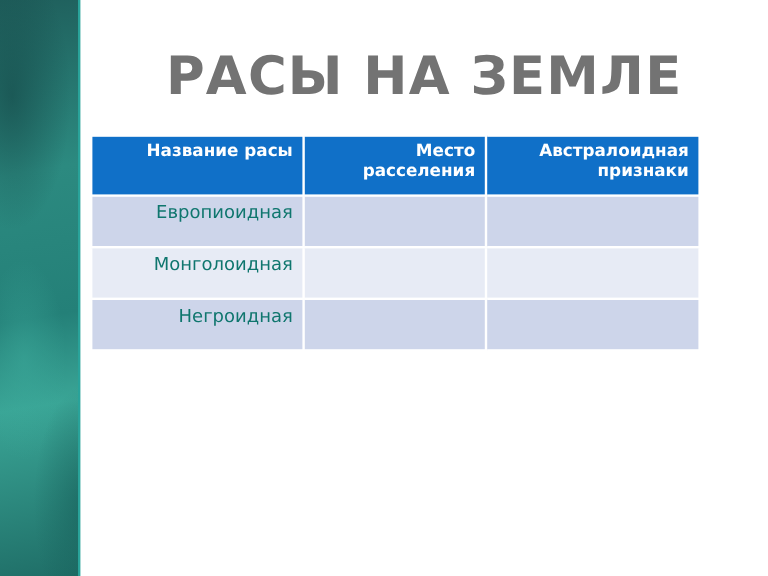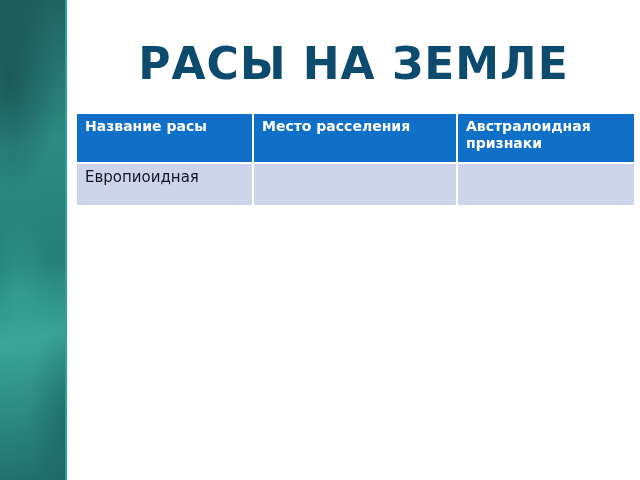--- a/index.html
+++ b/index.html
@@ -5,28 +5,28 @@
   html, body { margin:0; padding:0; }
   body { width:640px; height:480px; position:relative; background:#ffffff; overflow:hidden; font-family:"DejaVu Sans", sans-serif; }
   .sidebar { position:absolute; left:0; top:0; width:67px; height:480px;
     background:
       radial-gradient(ellipse 60px 140px at 70px 420px, rgba(20,90,85,0.55), transparent 70%),
       radial-gradient(ellipse 50px 120px at 20px 300px, rgba(60,170,155,0.5), transparent 70%),
       radial-gradient(ellipse 70px 160px at 10px 80px, rgba(20,70,70,0.6), transparent 70%),
       linear-gradient(170deg, #1f5f5c 0%, #2c8a80 30%, #248078 55%, #3aa596 70%, #1f6e67 100%);
     border-right:2px solid #29a39a; box-sizing:border-box; }
   .title { position:absolute; left:0; right:0; top:38px; text-align:center; padding-left:67px; box-sizing:border-box;
-    font-family:"DejaVu Sans", sans-serif; font-weight:bold; font-size:44px; color:#0c4a6e; letter-spacing:1px; }
+    font-family:"DejaVu Sans", sans-serif; font-weight:bold; font-size:44px; color:#737373; letter-spacing:1px; }
   table.races { position:absolute; left:75px; top:112px; border-collapse:collapse; }
-  table.races th, table.races td { border:2px solid #ffffff; vertical-align:top; text-align:left; padding:4px 8px 10px 8px; box-sizing:border-box; }
+  table.races th, table.races td { border:2px solid #ffffff; vertical-align:top; text-align:right; padding:4px 8px 10px 8px; box-sizing:border-box; }
   table.races th { background:#1070c8; color:#ffffff; font-weight:bold; font-size:14px; line-height:17px; height:44px; }
-  table.races td { font-size:15px; color:#0f172a; height:43px; line-height:18px; }
+  table.races td { font-size:15px; color:#0f766e; height:43px; line-height:18px; }
   tr.odd td { background:#cdd5ea; }
   tr.even td { background:#e7ebf5; }
-  .c1 { width:177px; } .c2 { width:204px; } .c3 { width:178px; }
+  .c1 { width:177px; } .c2 { width:152px; } .c3 { width:178px; }
 </style>
 </head>
 <body>
 
 <div class="sidebar"></div>
 
 <div class="title">РАСЫ НА ЗЕМЛЕ</div>
 
 <table class="races">
   <thead>
@@ -35,14 +35,24 @@
       <th class="c2">Место расселения</th>
       <th class="c3">Австралоидная признаки</th>
     </tr>
   </thead>
   <tbody>
     <tr class="odd">
       <td>Европиоидная</td>
       <td></td>
       <td></td>
     </tr>
+    <tr class="even">
+      <td>Монголоидная</td>
+      <td></td>
+      <td></td>
+    </tr>
+    <tr class="odd">
+      <td>Негроидная</td>
+      <td></td>
+      <td></td>
+    </tr>
   </tbody>
 </table>
 
 </body></html>

